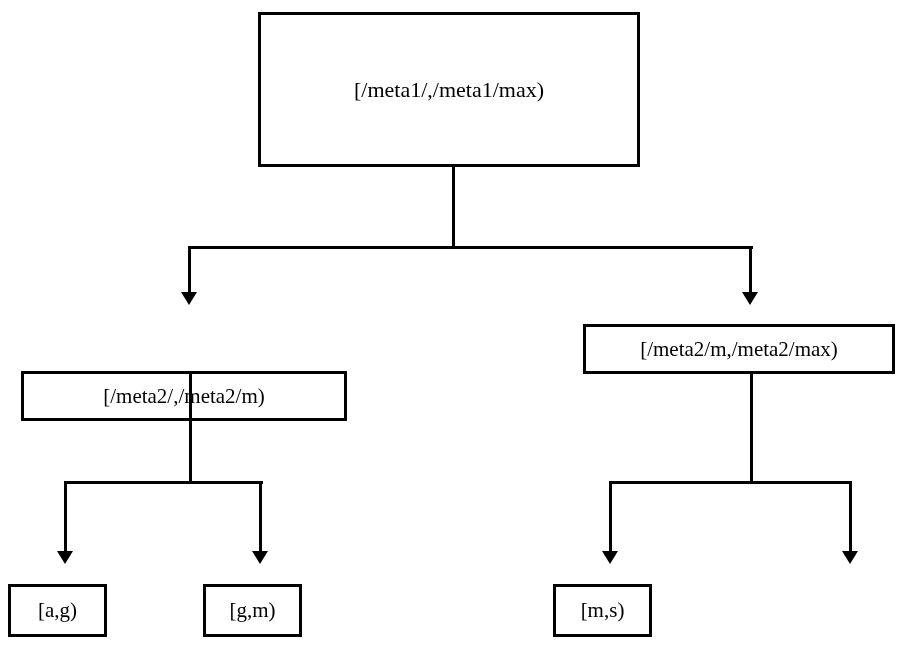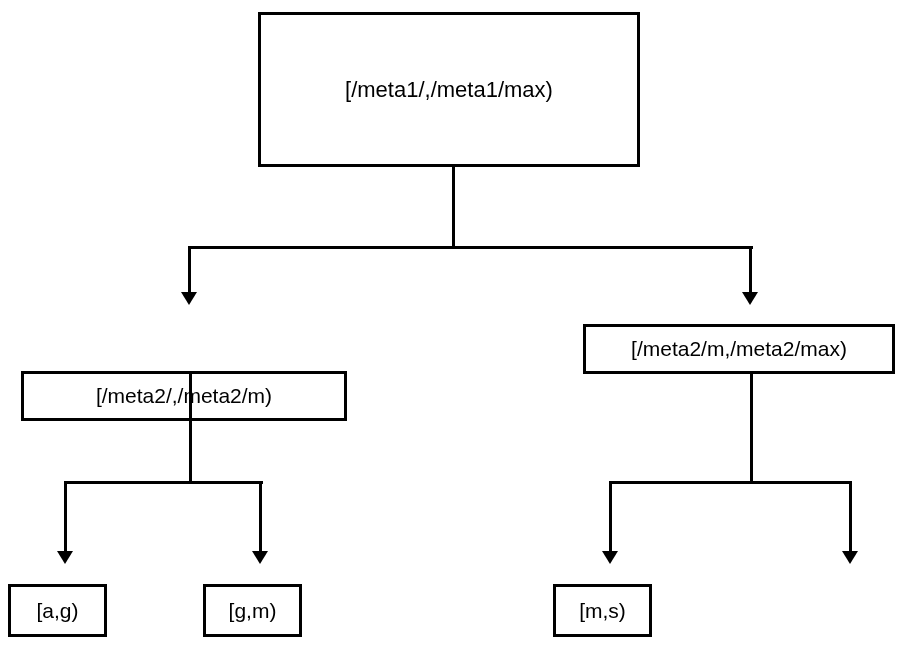--- a/index.html
+++ b/index.html
@@ -6,21 +6,21 @@
     margin: 0;
     padding: 0;
     background: #ffffff;
   }
   #canvas {
     position: relative;
     width: 912px;
     height: 652px;
     background: #ffffff;
     overflow: hidden;
-    font-family: Liberation Sans, sans-serif;
+    font-family: Liberation Serif, serif;
   }
   .node {
     position: absolute;
     box-sizing: border-box;
     border: 3px solid #000000;
     background: #ffffff;
     display: flex;
     align-items: center;
     justify-content: center;
     color: #000000;

